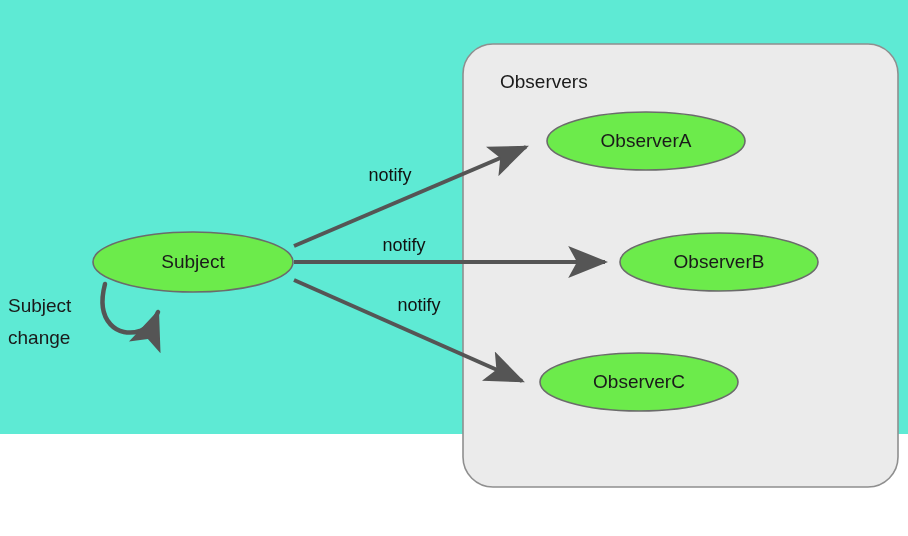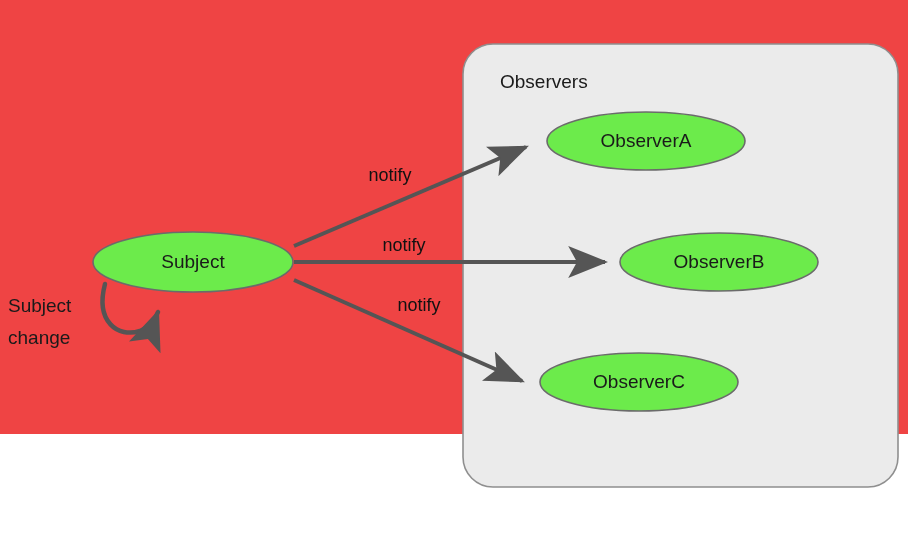--- a/index.html
+++ b/index.html
@@ -10,21 +10,21 @@
   body {
     width: 908px;
     height: 536px;
     overflow: hidden;
     font-family: "Liberation Sans", sans-serif;
   }
   #diagram-root {
     position: relative;
     width: 908px;
     height: 434px;
-    background: #ef4444;
+    background: #5eead4;
   }
   svg.canvas {
     position: absolute;
     top: 0;
     left: 0;
     width: 908px;
     height: 536px;
   }
   .node-label {
     font-family: "Liberation Sans", sans-serif;

